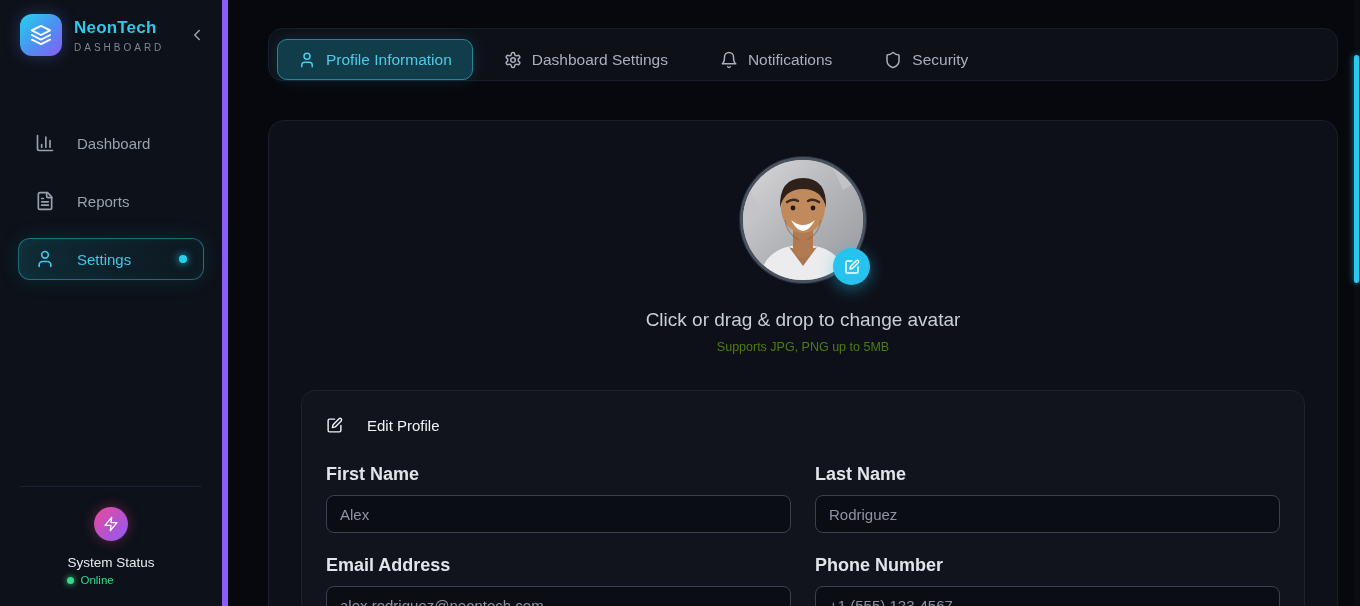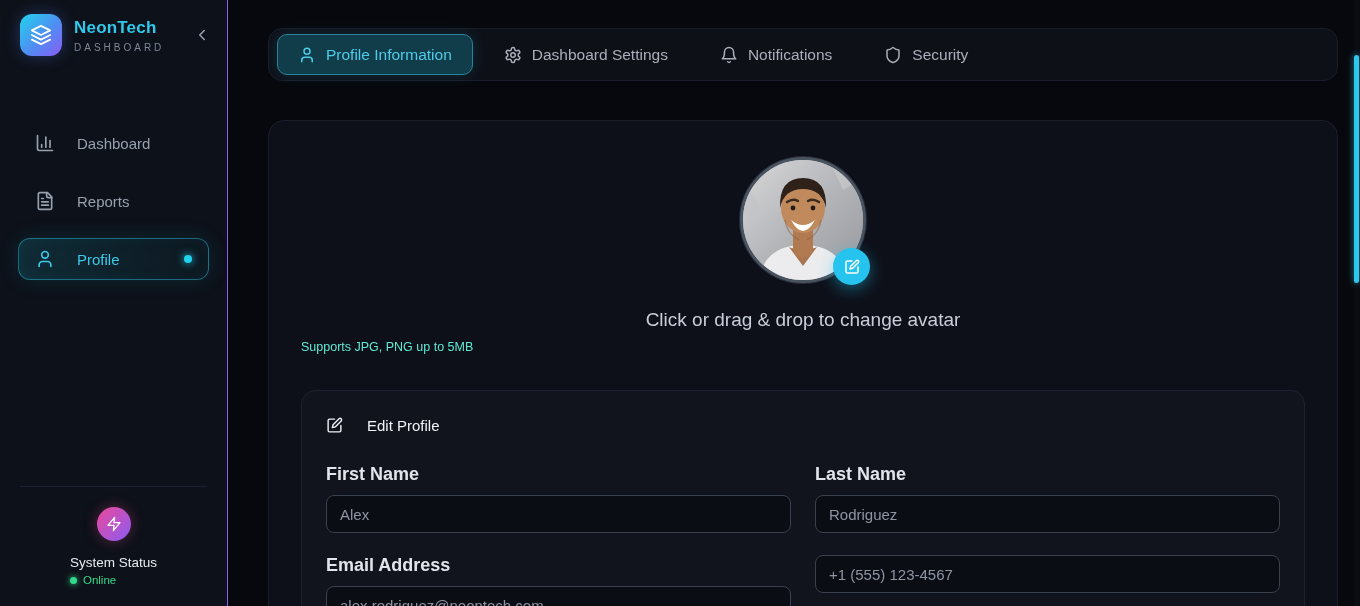--- a/index.html
+++ b/index.html
@@ -9,21 +9,21 @@
     font-family:"Liberation Sans", sans-serif;
     overflow:hidden;
     position:relative;
     color:#e5e9ef;
   }
   svg { display:block; }
 
   
   .sidebar {
     position:absolute; left:0; top:0; width:228px; height:606px;
-    background:#0d1119; border-right:1px solid #8b5cf6;
+    background:#0d1119; border-right:6px solid #8b5cf6;
     display:flex; flex-direction:column;
   }
   .logo-row { display:flex; align-items:center; padding:14px 12px 14px 20px; }
   .logo-badge {
     width:42px; height:42px; border-radius:12px; flex:0 0 auto;
     background:linear-gradient(135deg,#22d3ee 0%,#4f8df2 55%,#8b5cf6 100%);
     display:flex; align-items:center; justify-content:center;
     box-shadow:0 0 16px rgba(84,120,240,.35);
   }
   .brand-text { margin-left:12px; flex:1; }
@@ -59,21 +59,21 @@
   }
   .status-title { color:#e7ebf1; font-size:13.5px; }
   .status-state { display:flex; align-items:center; gap:6px; margin-top:4px; color:#35d98c; font-size:11.5px;text-align:right; }
   .online-dot { width:7px; height:7px; border-radius:50%; background:#35d98c; box-shadow:0 0 6px #35d98c; }
 
   
   .main { position:absolute; left:228px; top:0; right:0; bottom:0; padding:28px 22px 0 40px; }
 
   .tabbar {
     height:53px; background:#0e1018; border:1px solid #191d29; border-radius:14px;
-    display:flex; align-items:center; padding:0 8px; gap:10px;
+    display:flex; align-items:flex-end; padding:0 8px; gap:10px;
   }
   .tab {
     display:flex; align-items:center; gap:10px; padding:0 20px; height:41px;
     border-radius:10px; color:#a9afba; font-size:15.5px;
     border:1px solid transparent; background:none; cursor:pointer;
     font-family:inherit;
   }
   .tab.active {
     background:#113c4a; border-color:#2b839b; color:#4ecbe8;
     box-shadow:0 0 16px rgba(34,211,238,.14);
@@ -92,21 +92,21 @@
     box-shadow:0 0 0 1px #262c38;
   }
   .avatar svg { width:100%; height:100%; }
   .avatar-edit {
     position:absolute; right:-4px; bottom:-2px; width:37px; height:37px; border-radius:50%;
     background:#25c3ee; border:none; cursor:pointer;
     display:flex; align-items:center; justify-content:center;
     box-shadow:0 4px 16px rgba(34,195,238,.45);
   }
   .avatar-caption { margin-top:26px; text-align:center; color:#c7ced8; font-size:19px; }
-  .avatar-hint { margin-top:9px; text-align:left; color:#5eead4; font-size:12.5px; }
+  .avatar-hint { margin-top:9px; text-align:center; color:#4d7c0f; font-size:12.5px; }
 
   .inner-card {
     margin-top:36px;
     background:#11141d; border:1px solid #1e2230; border-radius:14px;
     padding:26px 24px;
   }
   .inner-head { display:flex; justify-content:space-between; align-items:center; }
   .inner-title { font-size:18px; font-weight:bold; color:#f3f5f8; }
   .edit-profile-btn {
     background:none; border:none; cursor:pointer; font-family:inherit;
@@ -182,21 +182,21 @@
       </span>
       <span>Reports</span>
     </div>
     <div class="nav-item active">
       <span>
         <svg width="20" height="20" viewBox="0 0 24 24" fill="none" stroke="currentColor" stroke-width="2" stroke-linecap="round" stroke-linejoin="round">
           <path d="M19 21v-2a4 4 0 0 0-4-4H9a4 4 0 0 0-4 4v2"></path>
             <circle cx="12" cy="7" r="4"></circle>
         </svg>
       </span>
-      <span>Profile</span>
+      <span>Settings</span>
       <span class="active-dot"></span>
     </div>
   </nav>
 
   <div class="sidebar-spacer"></div>
   <div class="divider"></div>
 
   <div class="status-row">
     <div class="status-icon">
       <span>
@@ -316,20 +316,21 @@
         </div>
         <div>
           <label class="field-label">Last Name</label>
           <input class="field-input" type="text" value="Rodriguez" style="">
         </div>
         <div>
           <label class="field-label">Email Address</label>
           <input class="field-input" type="text" value="alex.rodriguez@neontech.com" style="">
         </div>
         <div>
+          <label class="field-label">Phone Number</label>
           <input class="field-input" type="text" value="+1 (555) 123-4567" style="">
         </div>
       </div>
     </div>
   </section>
 </main>
 
 <div class="scroll-track">
   <div class="scroll-thumb"></div>
 </div>

